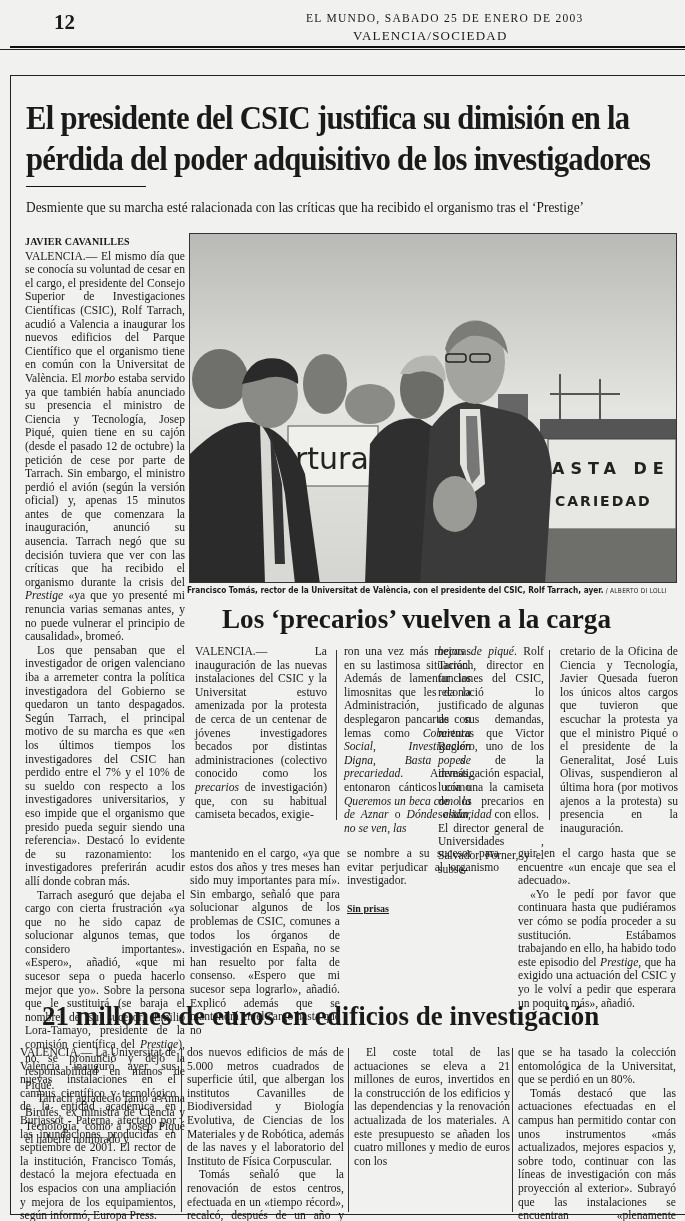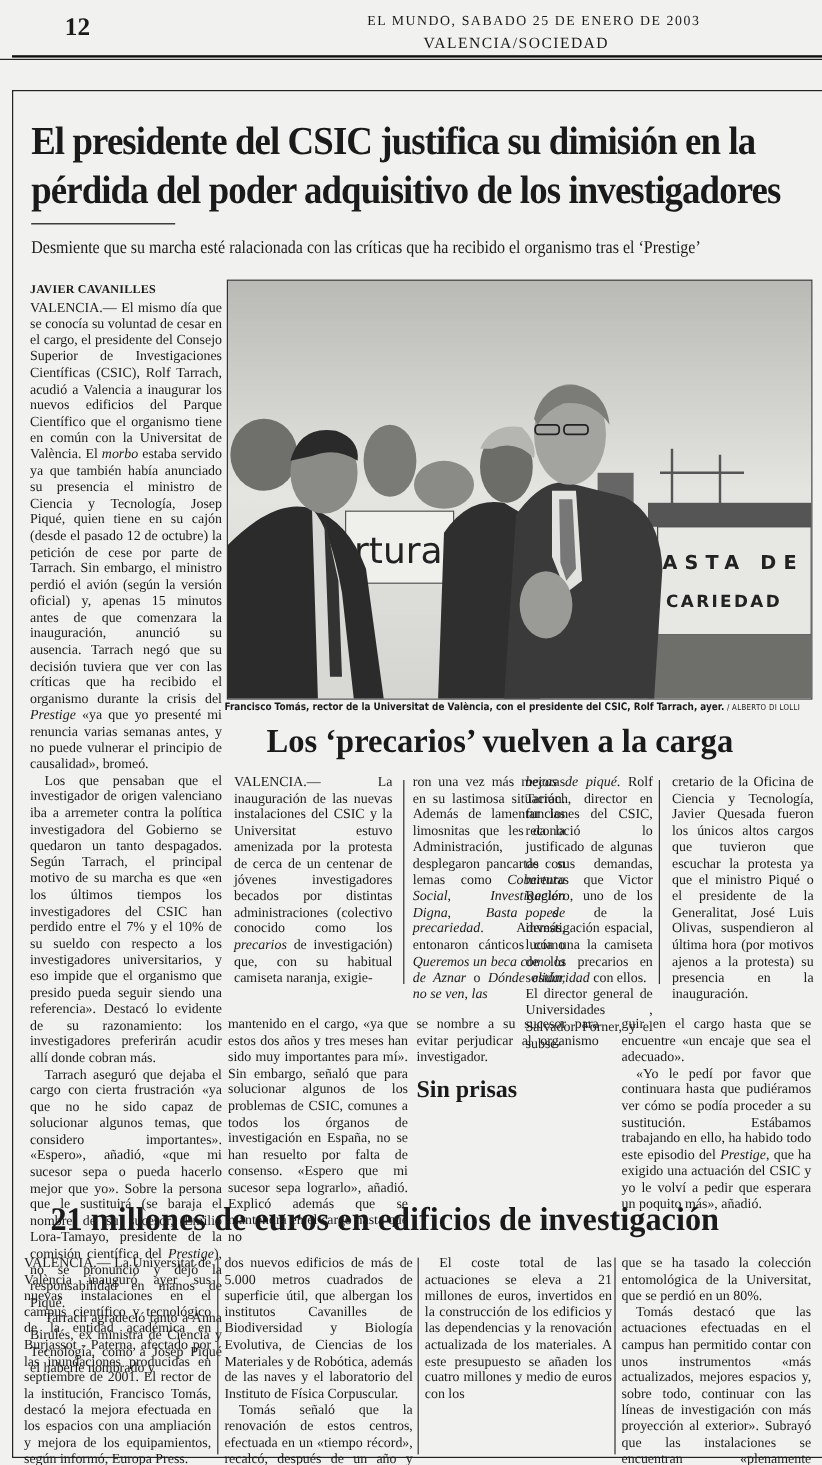--- a/index.html
+++ b/index.html
@@ -61,21 +61,21 @@
     font-size: 8.6px; white-space: nowrap;
     transform: scaleX(0.86); transform-origin: left top;
   }
   .caption-credit { font-size: 6.8px; font-weight: normal; letter-spacing: 0.3px; }
 
   .subhead {
     left: 222px; top: 603px;
     font-family: "Liberation Serif", serif; font-weight: bold; font-size: 28px;
     white-space: nowrap; transform: scaleX(0.97); transform-origin: left top;
   }
-  .inhead { font-family: "Liberation Serif", serif; font-weight: bold; font-size: 20px; margin: 14px 0 5px 0; }
+  .inhead { font-family: "Liberation Serif", serif; font-weight: bold; font-size: 10px; margin: 14px 0 5px 0; text-decoration: underline; }
 
   .headline2 {
     left: 42px; top: 1000px;
     font-family: "Liberation Serif", serif; font-weight: bold; font-size: 27.5px;
     white-space: nowrap; transform: scaleX(0.98); transform-origin: left top;
   }
 </style>
 </head>
 <body>
 
@@ -153,21 +153,21 @@
     <ellipse cx="265" cy="270" rx="22" ry="28" fill="#9a9a96"></ellipse>
   </svg>
 </div>
 <div class="abs caption">
   <span>Francisco Tomás, rector de la Universitat de València, con el presidente del CSIC, Rolf Tarrach, ayer.</span><span class="caption-credit"> / ALBERTO DI LOLLI</span>
 </div>
 
 <div class="abs subhead">Los ‘precarios’ vuelven a la carga</div>
 
 <div class="abs col" style="left:195px;top:645px;width:132px;">
-  <p class="noindent"><span>VALENCIA.—</span><span> La inauguración de las nuevas instalaciones del CSIC y la Universitat estuvo amenizada por la protesta de cerca de un centenar de jóvenes investigadores becados por distintas administraciones (colectivo conocido como los </span><i>precarios</i><span> de investigación) que, con su habitual camiseta naranja, exigie-</span></p>
+  <p class="noindent"><span>VALENCIA.—</span><span> La inauguración de las nuevas instalaciones del CSIC y la Universitat estuvo amenizada por la protesta de cerca de un centenar de jóvenes investigadores becados por distintas administraciones (colectivo conocido como los </span><i>precarios</i><span> de investigación) que, con su habitual camiseta becados, exigie-</span></p>
 </div>
 <div class="abs vline" style="left:336px;top:650px;height:170px;"></div>
 <div class="abs col" style="left:344px;top:645px;width:127px;">
   <p class="noindent"><span>ron una vez más mejoras en su lastimosa situación. Además de lamentar las limosnitas que les da la Administración, desplegaron pancartas con lemas como </span><i>Cobertura Social</i><span>, </span><i>Investigación Digna</i><span>, </span><i>Basta de precariedad</i><span>. Además, entonaron cánticos como </span><i>Queremos un beca como la de Aznar</i><span> o </span><i>Dónde están, no se ven, las</i></p>
 </div>
 <div class="abs vline" style="left:549px;top:650px;height:170px;"></div>
 
 <div class="abs col" style="left:438px;top:645px;width:106px;">
   <p class="noindent"><i>becas de piqué</i><span>. Rolf Tarrach, director en funciones del CSIC, reconoció lo justificado de algunas de sus demandas, mientas que Victor Reglero, uno de los </span><i>popes</i><span> de la investigación espacial, lucía una la camiseta de los precarios en so</span><i>lidaridad</i><span> con ellos.</span></p>
   <p class="noindent">El director general de Universidades , Salvador Forner, y el subse-</p>

